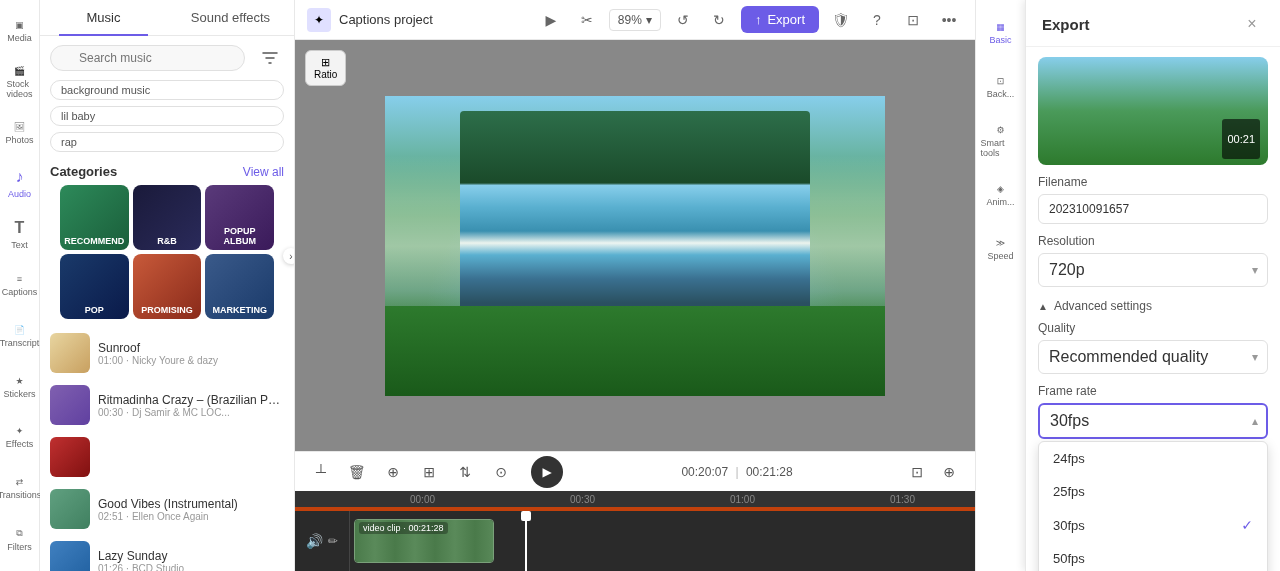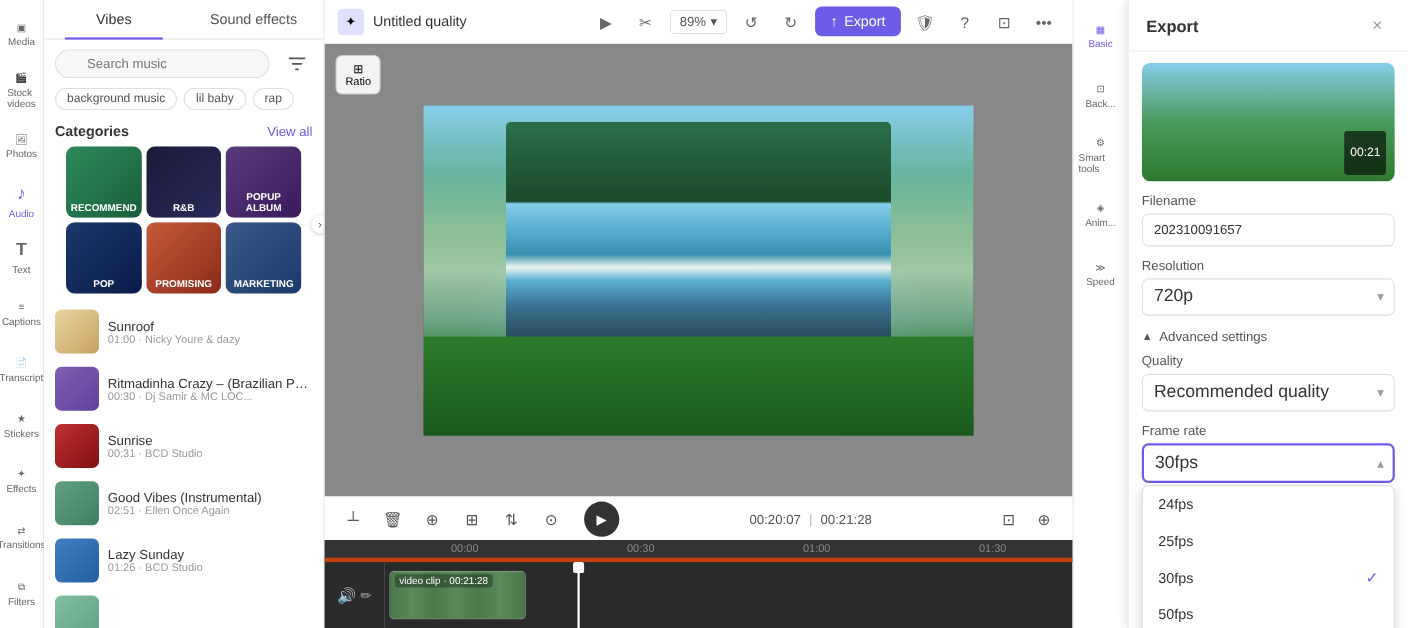--- a/index.html
+++ b/index.html
@@ -105,20 +105,21 @@
       display: flex;
       align-items: center;
       justify-content: center;
       color: #555;
     }
     .tag-row {
       display: flex;
       gap: 6px;
       padding: 0 10px 8px;
       flex-shrink: 0;
+      flex-direction: column;
     }
     .tag {
       padding: 3px 10px;
       border-radius: 12px;
       font-size: 11px;
       border: 1px solid #e0e0e0;
       color: #555;
       cursor: pointer;
       background: #fff;
     }
@@ -419,21 +420,21 @@
       height: 100%;
       position: relative;
       display: flex;
       align-items: center;
       padding: 4px;
     }
     .video-clip {
       height: 44px;
       background: #5a8a5a;
       border-radius: 4px;
-      width: 124px;
+      width: 140px;
       display: flex;
       align-items: center;
       overflow: hidden;
       position: relative;
       border: 1px solid #7aa07a;
     }
     .clip-label {
       position: absolute;
       top: 2px;
       left: 4px;
@@ -681,21 +682,21 @@
   </div>
   <div class="sidebar-item">
     <span>⧉</span>
     <span style="font-size:9px">Filters</span>
   </div>
 </div>
 
 <div class="music-panel">
   <div class="music-tabs">
     <div class="music-tab active">
-      <span>Vibes</span>
+      <span>Music</span>
     </div>
     <div class="music-tab">
       <span>Sound effects</span>
     </div>
   </div>
   <div class="search-row">
     <div class="search-wrapper">
       <span class="search-icon-inner">🔍</span>
       <input class="search-input" type="text" placeholder="Search music" style="">
     </div>
@@ -753,24 +754,20 @@
     </div>
     <div class="music-item">
       <div class="music-thumb thumb2"></div>
       <div class="music-info">
         <div class="music-name">Ritmadinha Crazy – (Brazilian Phonk)</div>
         <div class="music-meta">00:30 · Dj Samir &amp; MC LOC...</div>
       </div>
     </div>
     <div class="music-item">
       <div class="music-thumb thumb3"></div>
-      <div class="music-info">
-        <div class="music-name">Sunrise</div>
-        <div class="music-meta">00:31 · BCD Studio</div>
-      </div>
     </div>
     <div class="music-item">
       <div class="music-thumb thumb4"></div>
       <div class="music-info">
         <div class="music-name">Good Vibes (Instrumental)</div>
         <div class="music-meta">02:51 · Ellen Once Again</div>
       </div>
     </div>
     <div class="music-item">
       <div class="music-thumb thumb5"></div>
@@ -785,21 +782,21 @@
     </div>
   </div>
 </div>
 
 <div class="main-area">
 
   <div class="top-bar">
     <div class="project-icon">
       <span>✦</span>
     </div>
-    <span class="project-name">Untitled quality</span>
+    <span class="project-name">Captions project</span>
     <div class="top-actions">
       <button class="action-btn">▶</button>
       <button class="action-btn">✂</button>
       <div class="zoom-indicator">
         <span>89%</span>
         <span>▾</span>
       </div>
       <button class="action-btn">↺</button>
       <button class="action-btn">↻</button>
       <button class="export-btn">

